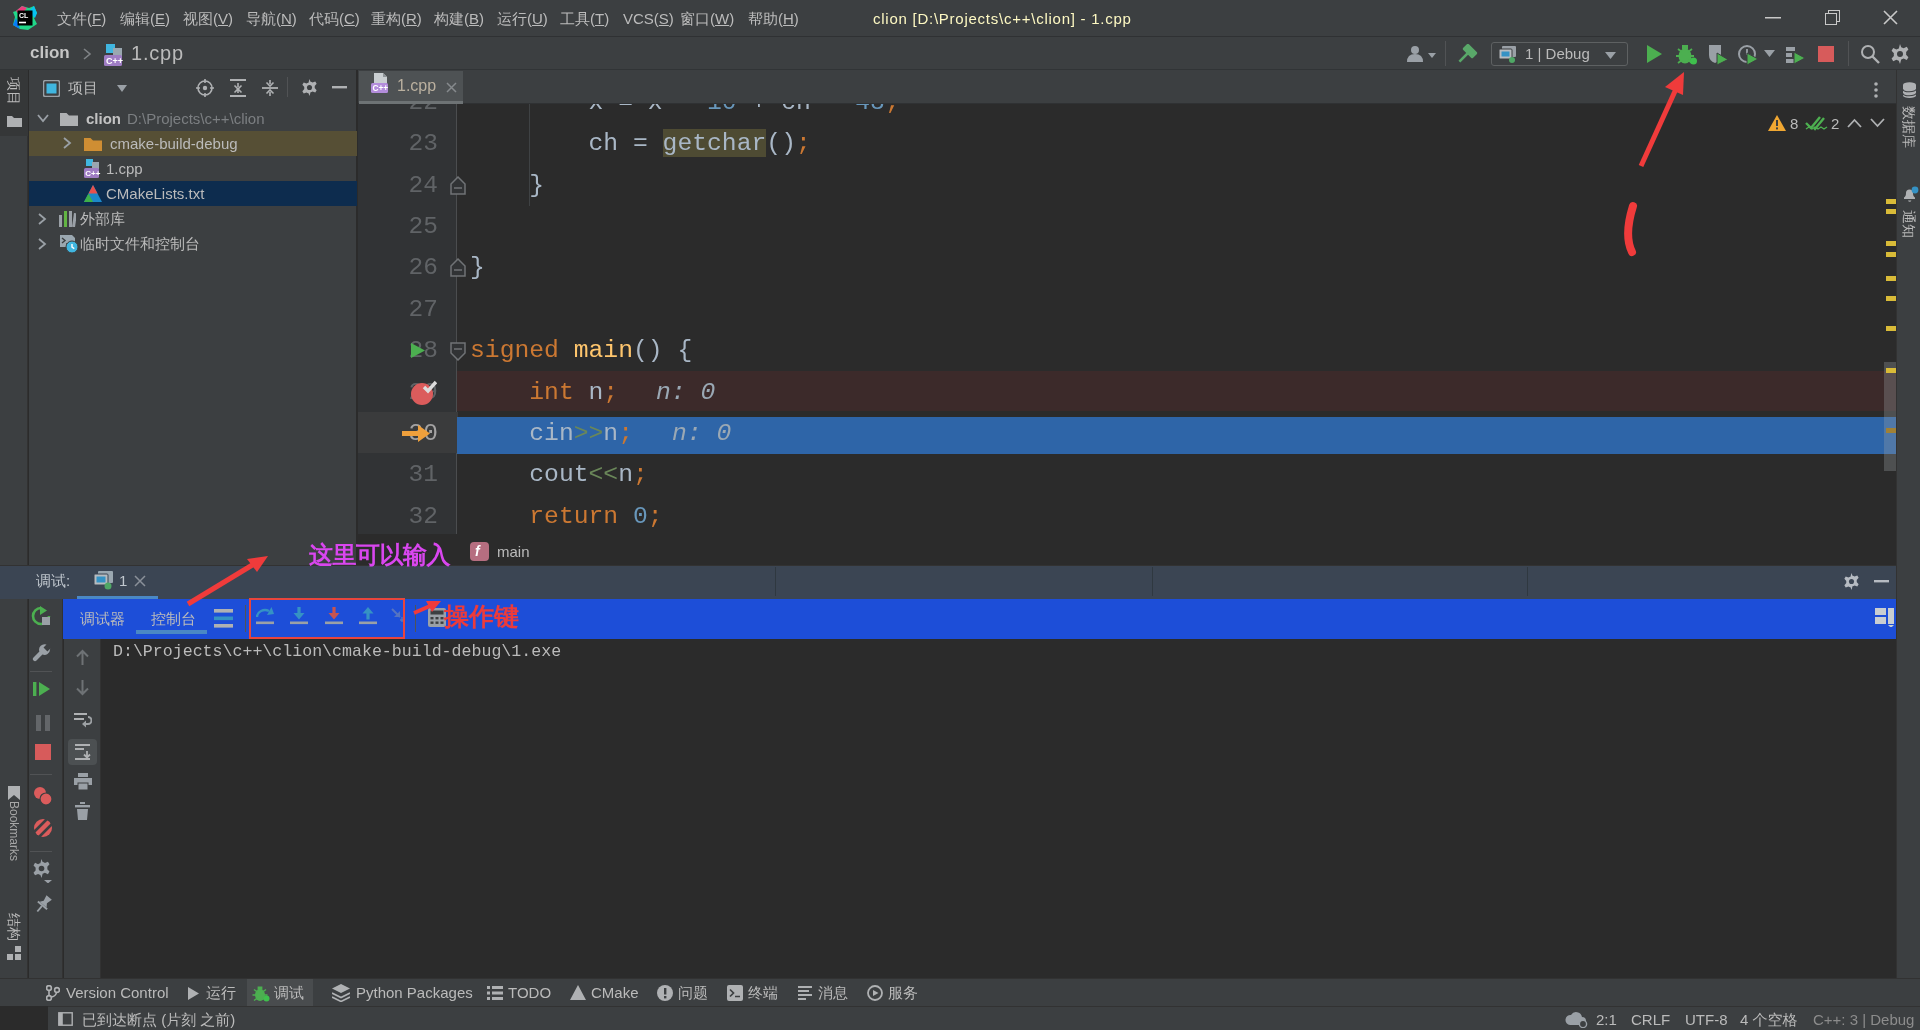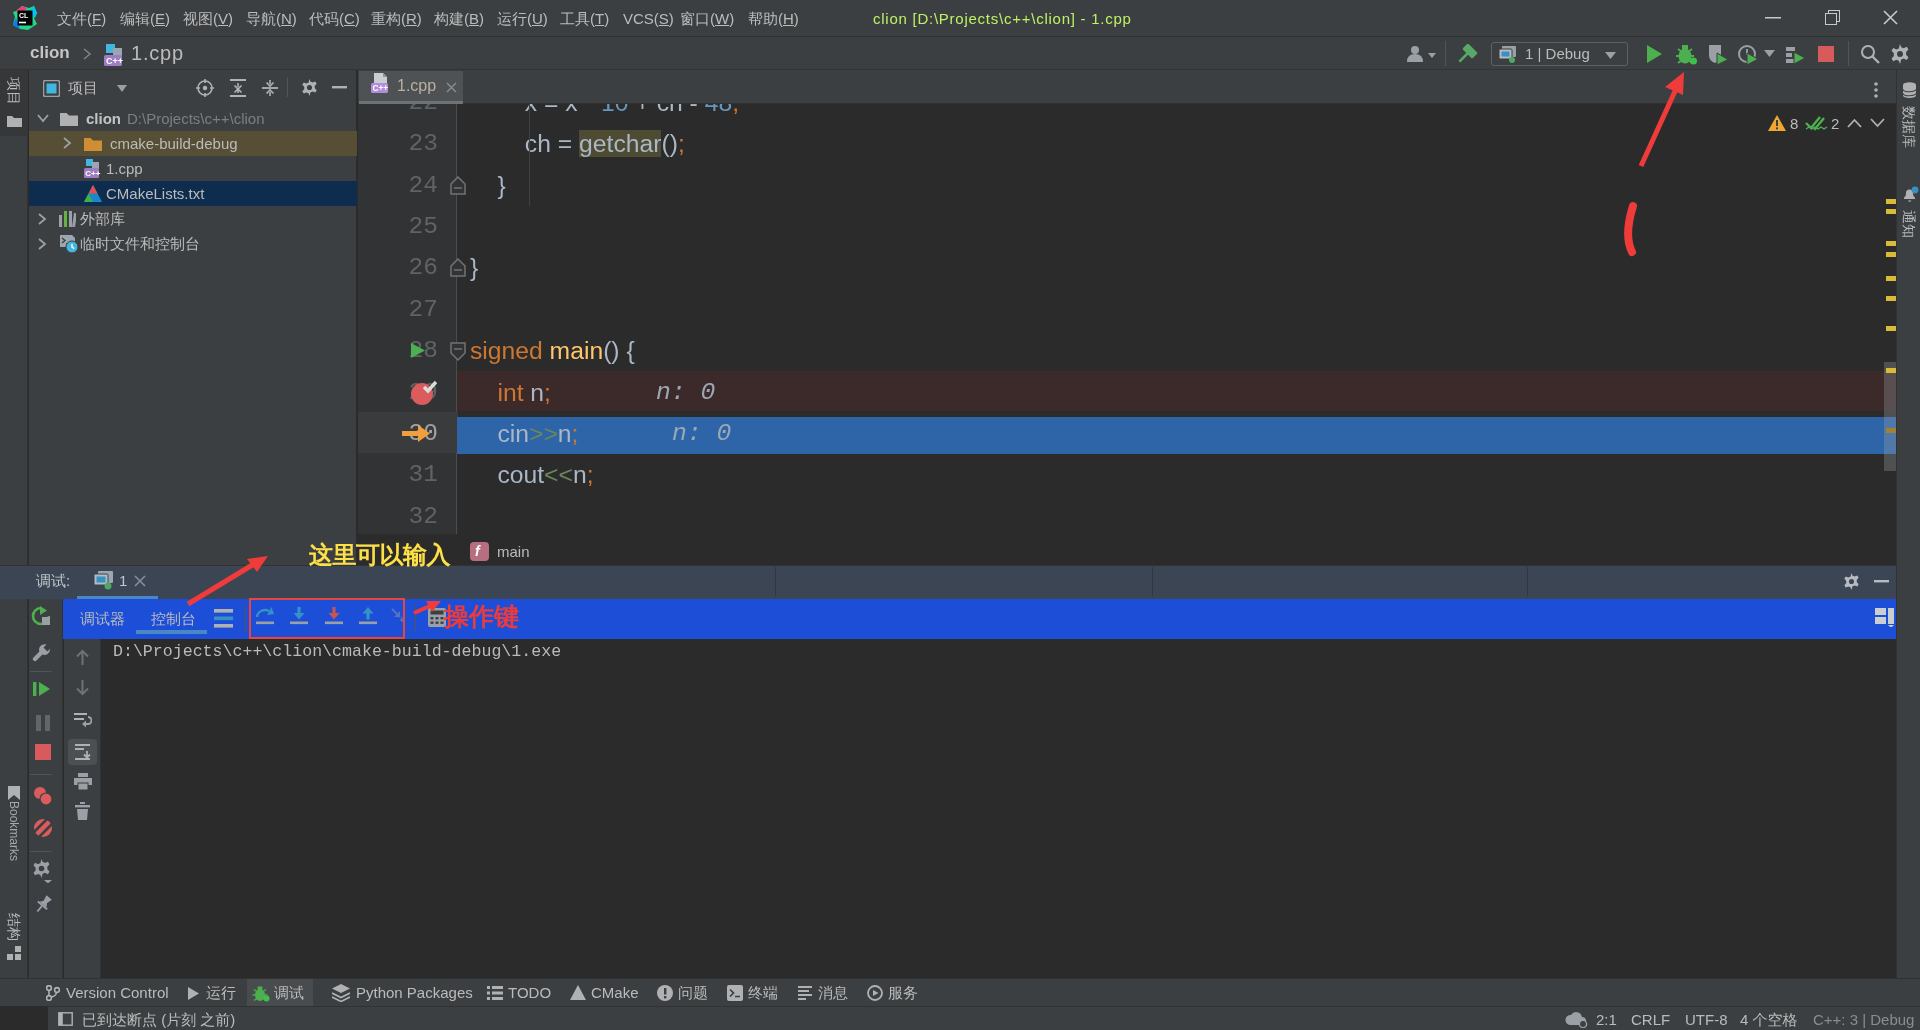--- a/index.html
+++ b/index.html
@@ -19,21 +19,21 @@
 .vtext { position:absolute; color:#bbbbbb; font-size:14px; transform:rotate(90deg); transform-origin:left top; white-space:nowrap; }
 
 #project { left:29px; top:70px; width:328px; height:496px; background:#3c3f41; border-right:1px solid #2b2b2b; }
 .trow { position:absolute; left:0; width:328px; height:25px; color:#bbbbbb; font-size:15px; line-height:25px; }
 
 #tabstrip { left:358px; top:70px; width:1538px; height:34px; background:#3c3f41; border-bottom:1px solid #2f3133; }
 
 #editor { left:358px; top:104px; width:1538px; height:430px; background:#2b2b2b; overflow:hidden; }
 #gutter { position:absolute; left:0; top:0; width:99px; height:430px; background:#313335; border-right:1px solid #4b4d4f; }
 .lnum { position:absolute; width:36px; text-align:right; font-family:"Liberation Mono",monospace; font-size:24.5px; color:#606366; line-height:41.4px; left:0;margin-left:44px; }
-.cline { position:absolute; left:112px; font-family:Liberation Sans, sans-serif; font-size:24.7px; line-height:41.4px; white-space:pre; color:#a9b7c6;text-align:center; }
+.cline { position:absolute; left:112px; font-family:Liberation Mono, monospace; font-size:24.7px; line-height:41.4px; white-space:pre; color:#a9b7c6;text-align:center; }
 .kw { color:#cc7832; } .num { color:#6897bb; } .fn { color:#ffc66d; } .op2 { color:#6a8759; }
 .hint { position:absolute; font-family:"Liberation Mono",monospace; font-style:italic; font-size:24.7px; line-height:41.4px; color:#9aa8b4; }
 
 #crumb { left:358px; top:534px; width:1538px; height:34px; background:#2b2b2b; }
 
 #dbghead { left:0; top:565px; width:1920px; height:34px; background:#3b4553; border-top:1px solid #323232; }
 #dbgbar { left:63px; top:599px; width:1857px; height:40px; background:#1d4ed8; }
 #dbgleft { left:29px; top:599px; width:34px; height:379px; background:#3c3f41; border-right:1px solid #323232; }
 #conbar { left:64px; top:639px; width:37px; height:339px; background:#3c3f41; border-right:1px solid #323232; }
 #console { left:102px; top:639px; width:1818px; height:339px; background:#2b2b2b; }
@@ -62,21 +62,21 @@
     <span class="menuitem" style="left:183px">视图(<u>V</u>)</span>
     <span class="menuitem" style="left:246px">导航(<u>N</u>)</span>
     <span class="menuitem" style="left:309px">代码(<u>C</u>)</span>
     <span class="menuitem" style="left:371px">重构(<u>R</u>)</span>
     <span class="menuitem" style="left:434px">构建(<u>B</u>)</span>
     <span class="menuitem" style="left:497px">运行(<u>U</u>)</span>
     <span class="menuitem" style="left:560px">工具(<u>T</u>)</span>
     <span class="menuitem" style="left:623px">VCS(<u>S</u>)</span>
     <span class="menuitem" style="left:680px">窗口(<u>W</u>)</span>
     <span class="menuitem" style="left:748px">帮助(<u>H</u>)</span>
-    <span class="menuitem" style="left:873px;color:#bef264;letter-spacing:0.75px">clion [D:\Projects\c++\clion] - 1.cpp</span>
+    <span class="menuitem" style="left:873px;color:#fef9c3;letter-spacing:0.75px">clion [D:\Projects\c++\clion] - 1.cpp</span>
     <svg class="abs" style="left:1765px;top:17px" width="16" height="2">
         <rect width="16" height="1.5" fill="#c8c8c8"></rect>
       </svg>
     <svg class="abs" style="left:1825px;top:10px" width="15" height="15">
         <rect x="3.5" y="0.5" width="11" height="11" fill="none" stroke="#c8c8c8"></rect>
         <rect x="0.5" y="3.5" width="11" height="11" fill="#3c3f41" stroke="#c8c8c8"></rect>
       </svg>
     <svg class="abs" style="left:1883px;top:10px" width="15" height="15">
         <path d="M1 1 L14 14 M14 1 L1 14" stroke="#c8c8c8" stroke-width="1.6"></path>
       </svg>
@@ -313,20 +313,21 @@
     <div class="lnum" style="top:391.7px">32</div>
 
     <div class="cline" style="top:-22.3px">        x = x * <span class="num">10</span> + ch - <span class="num">48</span><span class="kw">;</span></div>
     <div class="cline" style="top:19.1px">        ch = <span style="background:#4e4b33">getchar</span>()<span class="kw">;</span></div>
     <div class="cline" style="top:60.5px">    }</div>
     <div class="cline" style="top:143.3px">}</div>
     <div class="cline" style="top:226.1px"><span class="kw">signed</span> <span class="fn">main</span>() {</div>
     <div class="cline" style="top:267.5px">    <span class="kw">int</span> n<span class="kw">;</span></div>
     <div class="cline" style="top:308.9px">    cin<span class="op2">&gt;&gt;</span>n<span class="kw">;</span></div>
     <div class="cline" style="top:350.3px">    cout<span class="op2">&lt;&lt;</span>n<span class="kw">;</span></div>
+    <div class="cline" style="top:391.7px">    <span class="kw">return</span> <span class="num">0</span><span class="kw">;</span></div>
     <div class="hint" style="left:298px;top:267.5px">n: 0</div>
     <div class="hint" style="left:314px;top:308.9px">n: 0</div>
 
     <div class="abs" style="left:171px;top:0;width:1px;height:102px;background:#3f4244"></div>
 
     <svg class="abs" style="left:52px;top:238px" width="16" height="17">
         <path d="M1 1 L15 8.5 L1 16 Z" fill="#4caf50"></path>
       </svg>
     <svg class="abs" style="left:53px;top:276px" width="26" height="25" viewBox="0 0 26 25">
       <circle cx="11" cy="14" r="11" fill="#db5c5c"></circle>
@@ -629,21 +630,21 @@
       <path d="M1 7.2 a6.5 2.6 0 0 0 13 0 M1 11.2 a6.5 2.6 0 0 0 13 0" stroke="#3c3f41" stroke-width="1.1" fill="none"></path>
     </svg>
     <div class="vtext" style="left:20px;top:36px;font-size:14px">数据库</div>
     <svg class="abs" style="left:5px;top:116px" width="17" height="17" viewBox="0 0 17 17">
       <path d="M2 13 h11 v-1.5 c-1.5-1-2-2.5-2-4.5 a3.5 3.5 0 0 0 -7 0 c0 2-0.5 3.5-2 4.5 Z" fill="#afb1b3"></path>
       <path d="M6 14.5 a1.8 1.8 0 0 0 3.4 0" fill="#afb1b3"></path>
       <circle cx="13" cy="4" r="3.4" fill="#3592c4"></circle>
     </svg>
     <div class="vtext" style="left:20px;top:140px;font-size:14px">通知</div>
   </div>
-  <div class="abs" style="left:309px;top:539px;font-size:24px;font-weight:bold;color:#fde047;z-index:51;letter-spacing:-0.5px">这里可以输入</div>
+  <div class="abs" style="left:309px;top:539px;font-size:24px;font-weight:bold;color:#d946ef;z-index:51;letter-spacing:-0.5px">这里可以输入</div>
   <div class="abs" style="left:444px;top:600px;font-size:25px;font-weight:bold;color:#ec3b3b;z-index:51">操作键</div>
   <svg class="abs" id="anno" width="1920" height="1030" style="left:0;top:0;pointer-events:none;z-index:50">
     <path d="M1633 206 C1628 222 1626 240 1632 252" stroke="#f03b3b" stroke-width="8" fill="none" stroke-linecap="round"></path>
     <path d="M1641 166 L1676 89" stroke="#f03b3b" stroke-width="5" fill="none"></path>
     <polygon points="1684,72 1683,95 1665,87" fill="#f03b3b"></polygon>
     <path d="M188 604 L254 564" stroke="#f03b3b" stroke-width="5" fill="none"></path>
     <polygon points="268,556 257,572 247,559" fill="#f03b3b"></polygon>
     <path d="M414 613 L430 606" stroke="#f03b3b" stroke-width="4" fill="none"></path>
     <polygon points="441,601 432,612 426,601" fill="#f03b3b"></polygon>
     <rect x="250" y="599" width="154" height="39" fill="none" stroke="#e8453c" stroke-width="2"></rect>

